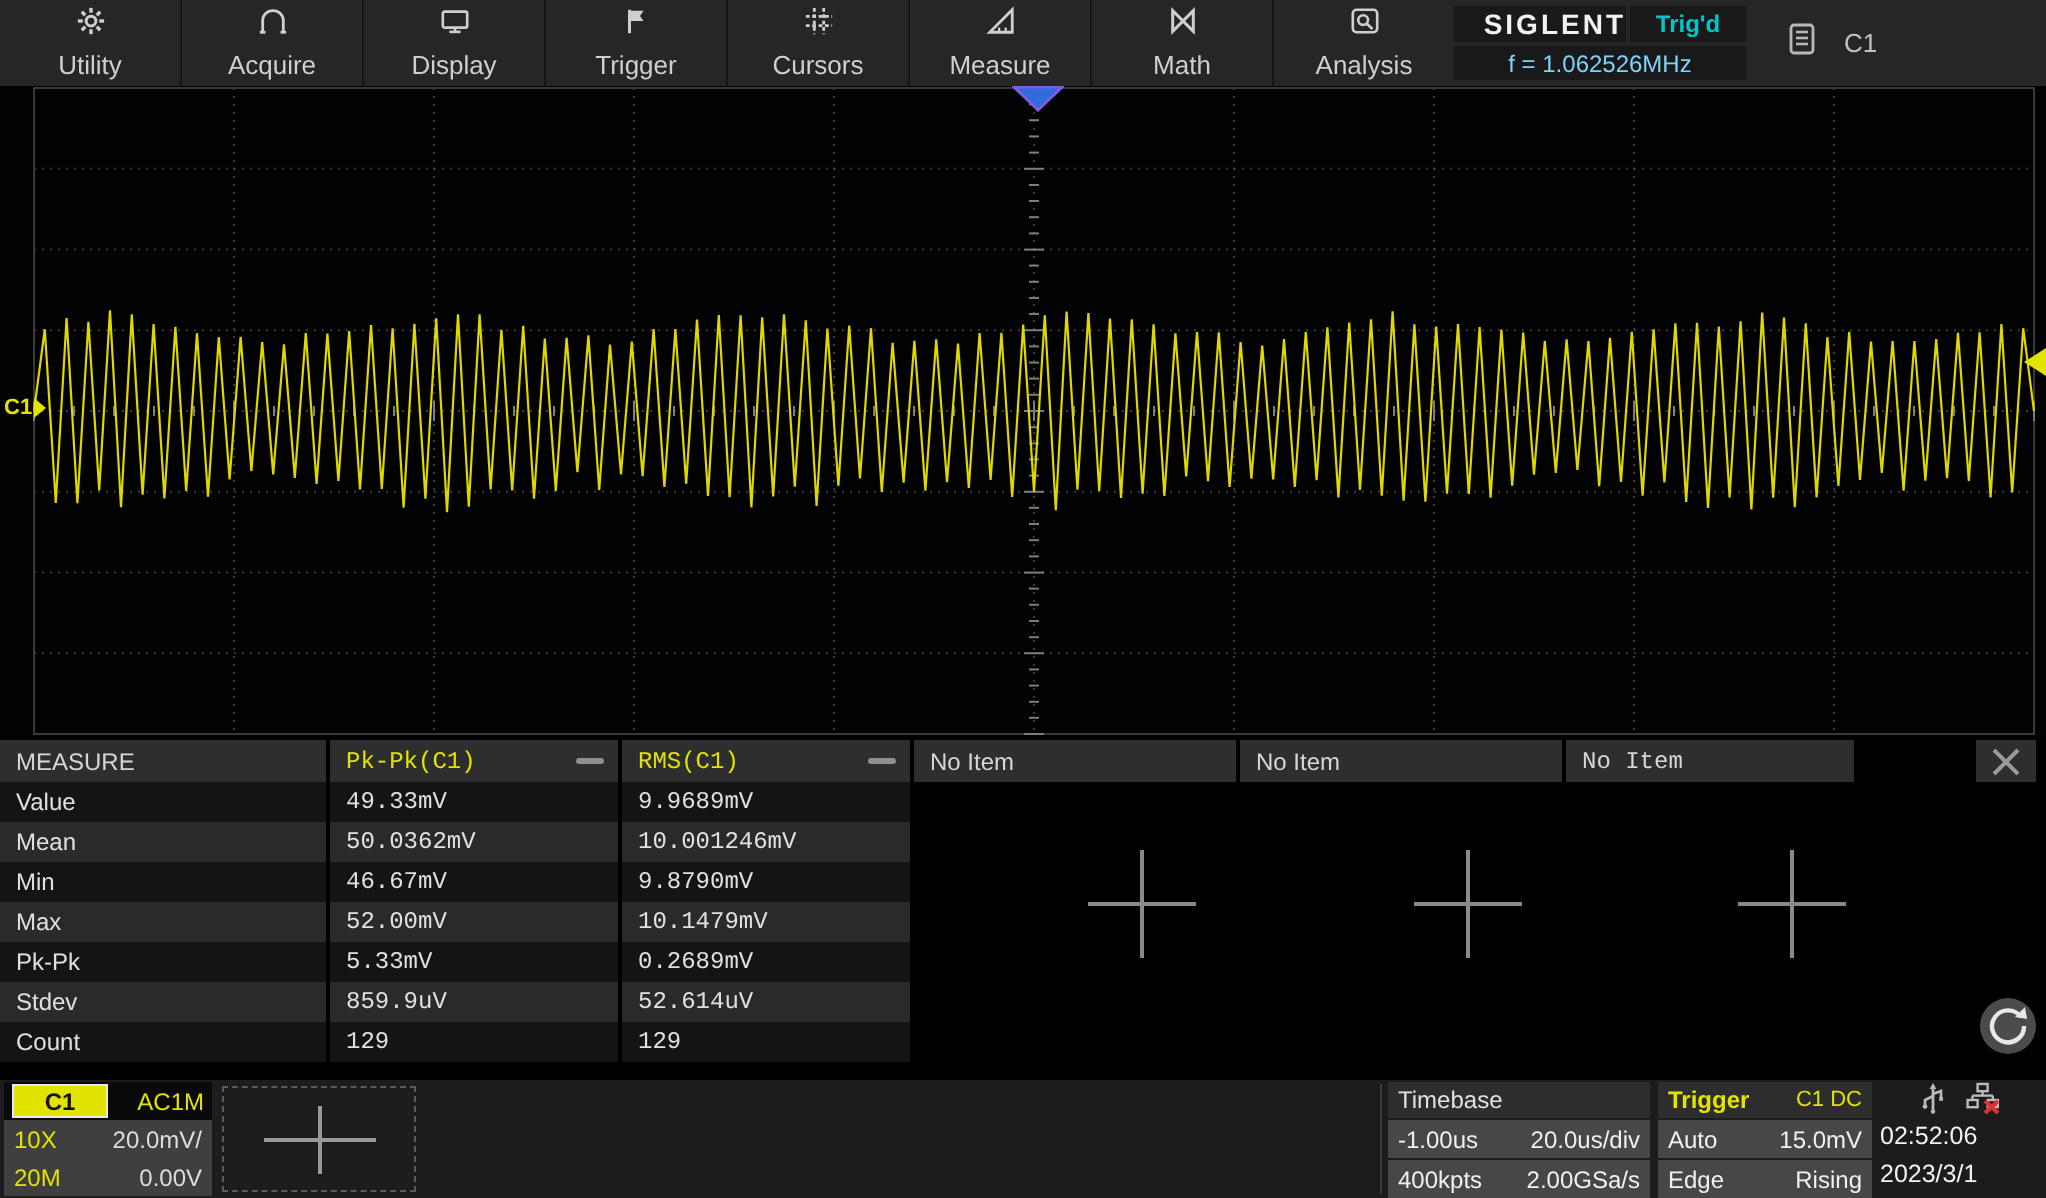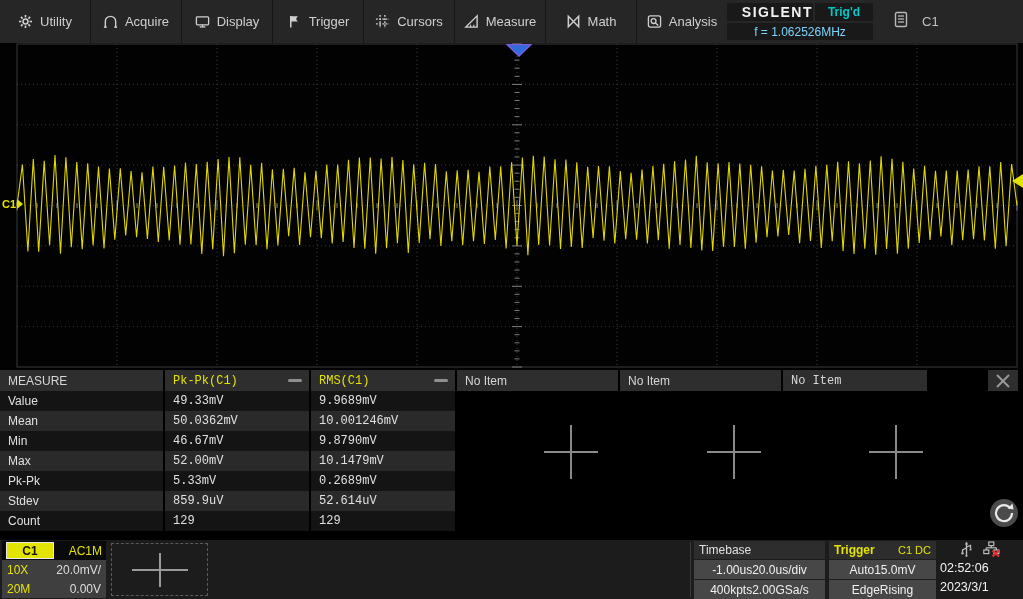--- a/index.html
+++ b/index.html
@@ -2,21 +2,21 @@
 <html><head>
 <meta charset="utf-8">
 <style>
   html,body{margin:0;padding:0;background:#000;}
   #root{position:relative;width:1023px;height:599px;background:#000;overflow:hidden;
         font-family:"Liberation Sans","DejaVu Sans",sans-serif;color:#ddd;}
   
   .topbar{position:absolute;left:0;top:0;width:1023px;height:43px;background:#151515;}
   .menu{position:absolute;left:0;top:0;height:43px;display:flex;}
   .menu-item{width:90px;height:43px;background:#262626;margin-right:1px;display:flex;
-             align-items:center;justify-content:center;gap:7px;cursor:default;}
+             align-items:center;justify-content:center;gap:7px;cursor:default;flex-direction:column;}
   .mi-label{font-size:13px;color:#cfcfcf;}
   .mi-icon{display:flex;align-items:center;}
   .brand{position:absolute;left:724px;top:0;width:152px;height:43px;background:#262626;}
   .logo-box{position:absolute;left:3px;top:3px;width:86px;height:18px;background:#191919;
             display:flex;align-items:center;justify-content:flex-end;}
   .logo{font-size:14px;font-weight:bold;letter-spacing:1.5px;color:#f2f2f2;}
   .trigd-box{position:absolute;left:91px;top:3px;width:58px;height:18px;background:#191919;
              display:flex;align-items:center;justify-content:center;}
   .trigd{font-size:12px;font-weight:bold;color:#00c8c8;}
   .freq-box{position:absolute;left:3px;top:23px;width:146px;height:17px;background:#191919;
@@ -65,21 +65,21 @@
             font-weight:bold;font-size:12px;display:flex;align-items:center;justify-content:center;}
   .yellow{color:#e3e300;}
   .cbox-row{height:19px;background:#3f3f3f;display:flex;align-items:center;justify-content:space-between;
             padding:0 5px;box-sizing:border-box;}
   .addbox{position:absolute;left:111px;top:3px;width:95px;height:51px;border:1px dashed #5a5a5a;
           display:flex;align-items:center;justify-content:center;}
   .vsep{position:absolute;left:690px;top:2px;width:1px;height:55px;background:#3a3a3a;}
   .infobox{position:absolute;top:1px;height:57px;}
   .ib-head{height:18px;display:flex;align-items:center;justify-content:space-between;
            padding:0 5px;box-sizing:border-box;background:#2d2d2d;color:#e0e0e0;}
-  .ib-row{height:19px;background:#474747;display:flex;align-items:center;justify-content:center;
+  .ib-row{height:19px;background:#474747;display:flex;align-items:center;justify-content:space-between;
           padding:0 5px;box-sizing:border-box;margin-top:1px;color:#f0f0f0;}
   .tbox{left:694px;width:131px;}
   .trbox{left:829px;width:107px;}
   .status{position:absolute;left:940px;top:1px;width:80px;height:57px;text-align:left;}
   .status-icons{height:18px;display:flex;align-items:center;justify-content:center;gap:10px;}
   .status-line{height:19px;line-height:19px;color:#f2f2f2;font-size:12.5px;}
 </style>
 </head>
 <body>
 

